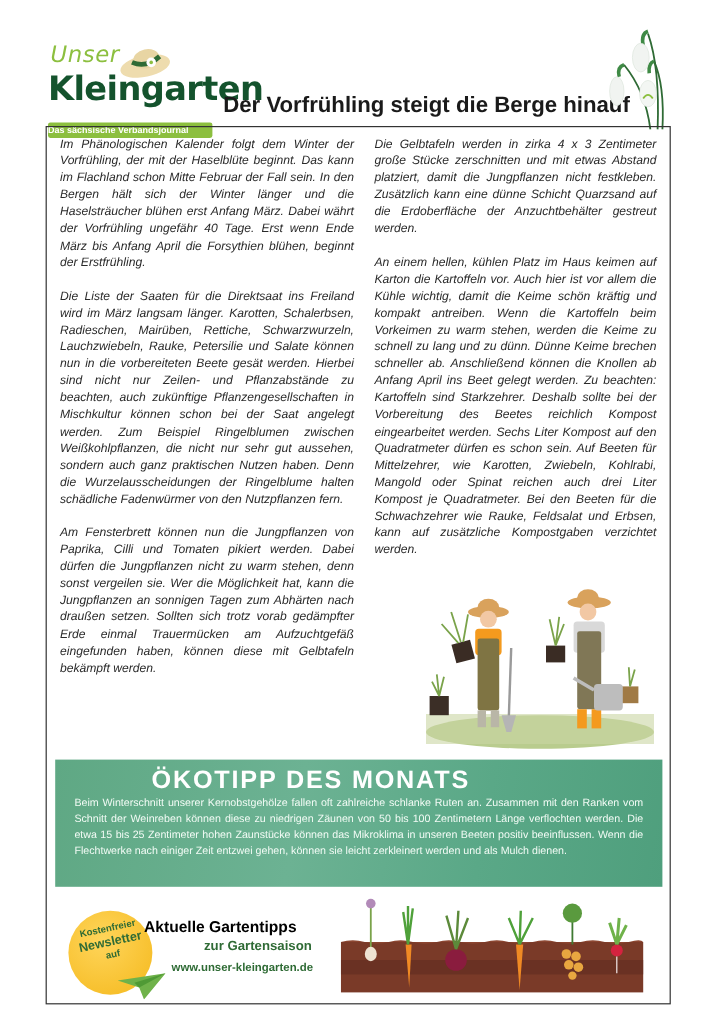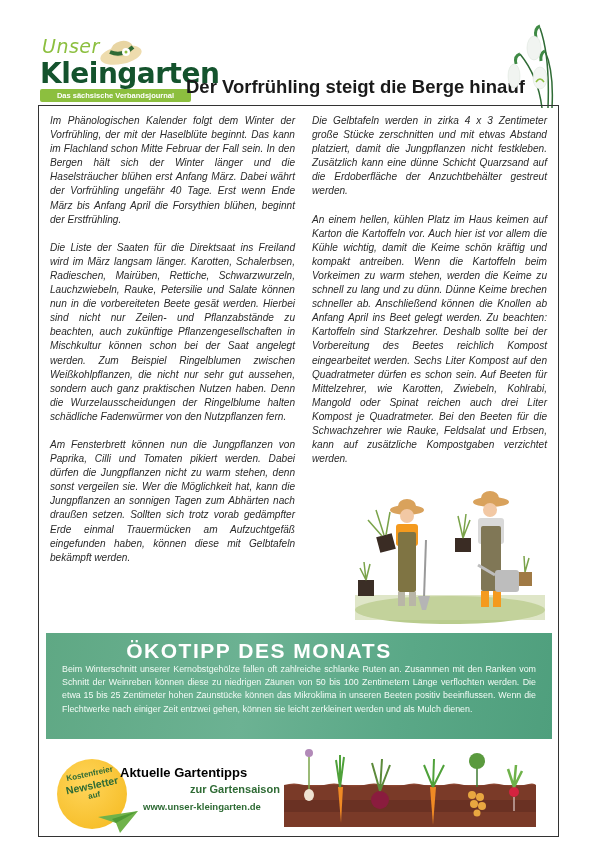--- a/index.html
+++ b/index.html
@@ -4,21 +4,21 @@
 <style>
   html, body { margin:0; padding:0; background:#ffffff; }
   body { width:600px; height:853px; position:relative; overflow:hidden; font-family:"Liberation Sans", sans-serif; color:#222; }
   .abs { position:absolute; }
 
   
   .logo { left:40px; top:10px; width:150px; height:85px;margin-top:23px; }
   .logo-unser { left:2px; top:2px; font-family:"DejaVu Sans", sans-serif; font-size:19px; color:#8cbf3f; font-style:italic; letter-spacing:0.5px; }
   .logo-klein { left:0px; top:24px; font-family:"DejaVu Sans", sans-serif; font-size:28px; font-weight:bold; color:#14532d; letter-spacing:-0.5px; }
   .logo-hat { left:58px; top:4px; width:46px; height:30px; }
-  .logo-strip { left:0px; top:56px; width:151px; height:13px; background:#8cbf3f; border-radius:2px; color:#fff; font-size:7.5px; font-weight:bold; text-align:center; line-height:13px; }
+  .logo-strip { left:0px; top:69px; width:137px; height:13px; background:#8cbf3f; border-radius:2px; color:#fff; font-size:7.5px; font-weight:bold; line-height:13px; }
 
   .headline { left:186px; top:76px; font-size:18.5px; font-weight:bold; color:#1a1a1a; white-space:nowrap; }
 
   .snowdrop { left:490px; top:16px; width:70px; height:92px; }
 
   
   .frame { left:38px; top:105px; width:521px; height:732px; border:1.5px solid #333; box-sizing:border-box; }
 
   .col { font-size:10.1px; line-height:14.1px; text-align:justify; color:#2a2a2a;font-style:italic; }
   .col p { margin:0 0 14px 0; }
@@ -34,21 +34,21 @@
   .oeko-text { left:16px; top:30px; width:474px; font-size:8.9px; line-height:13.2px; color:#f2fbf5; text-align:justify; }
 
   
   .nl-circle { left:57px; top:759px; width:70px; height:70px; border-radius:50%; background:radial-gradient(circle at 40% 35%,#ffd55a,#f4b81c); }
   .nl-text { left:57px; top:769px; width:70px; text-align:center; color:#2f6b35; font-weight:bold; transform:rotate(-12deg); }
   .nl-text .s1 { font-size:8px; display:block; line-height:10px; }
   .nl-text .s2 { font-size:10.5px; display:block; line-height:12px; }
   .nl-text .s3 { font-size:8px; display:block; line-height:10px; }
   .nl-plane { left:98px; top:807px; width:40px; height:26px; }
   .nl-h1 { left:120px; top:765px; font-size:13px; font-weight:bold; color:#000000; white-space:nowrap; }
-  .nl-h2 { left:170px; top:783px; font-size:11px; font-weight:bold; color:#2f6b35; white-space:nowrap;margin-left:20px; }
+  .nl-h2 { left:170px; top:783px; font-size:11px; font-weight:bold; color:#2f6b35; white-space:nowrap; }
   .nl-url { left:143px; top:801px; font-size:9.5px; font-weight:bold; color:#2f6b35; white-space:nowrap; }
 
   .veg { left:284px; top:745px; width:268px; height:85px; }
 </style>
 </head>
 <body>
 
 <div class="abs logo">
   <div class="abs logo-unser">Unser</div>
   <svg class="abs logo-hat" viewBox="0 0 46 30">

